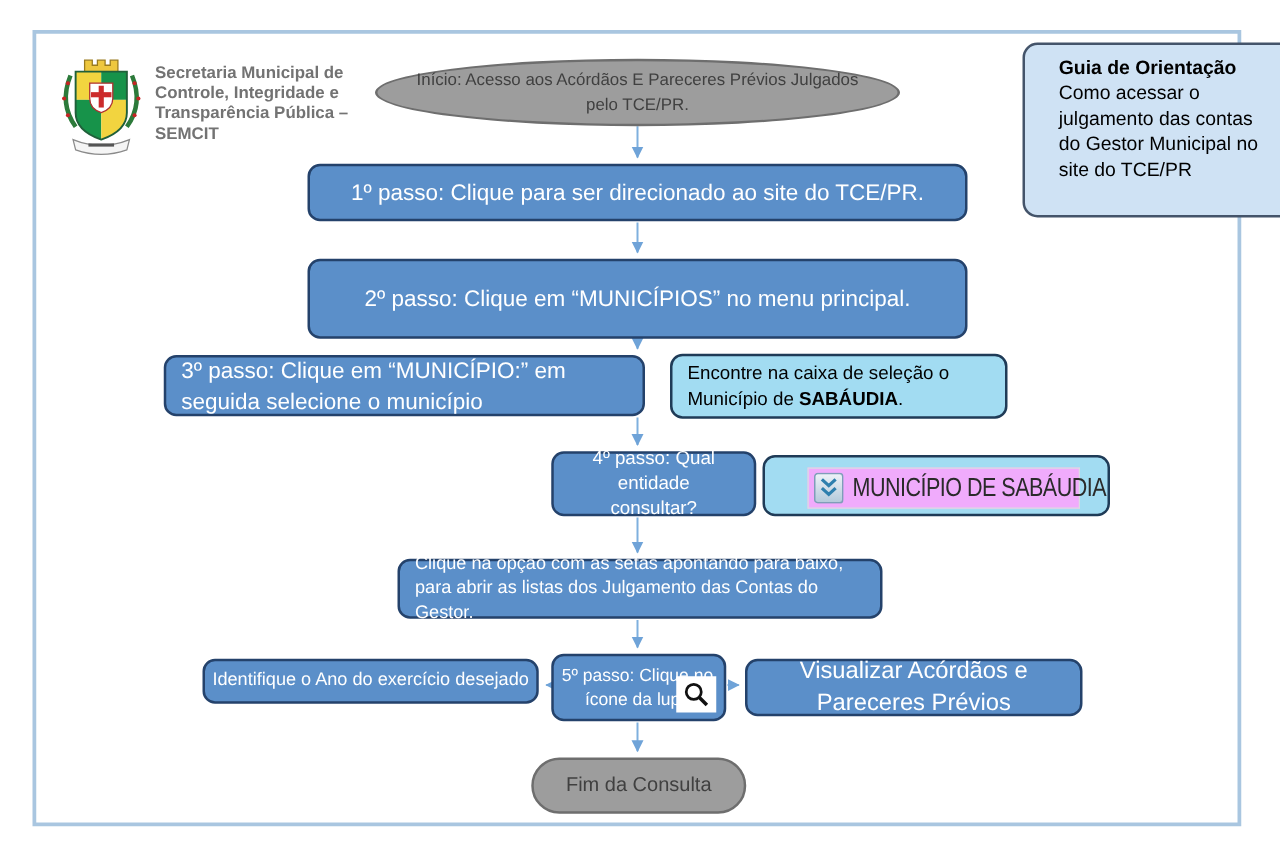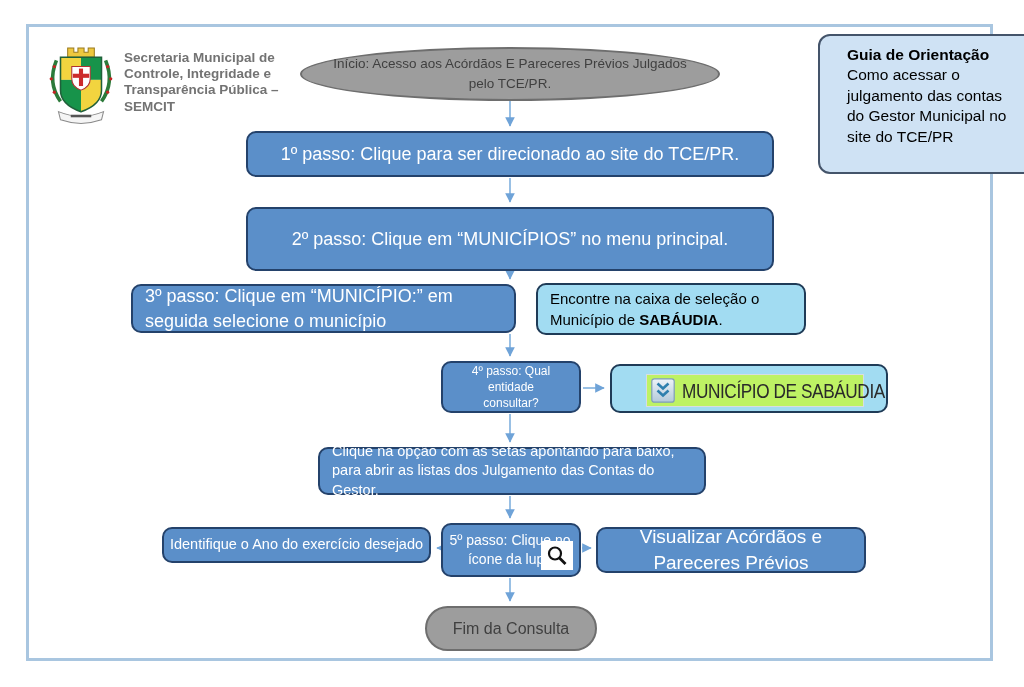--- a/index.html
+++ b/index.html
@@ -18,21 +18,21 @@
               font-size:16px; }
 
   
   .bluebox { background:#5b8fc9; border:2.5px solid #24426b; border-radius:10px; color:#fff;
              display:flex; align-items:center; justify-content:center; text-align:center;
              font-size:18px; line-height:1.35; }
   .bluebox.leftalign { justify-content:flex-start; text-align:left; padding:22px 12px; }
   .b-step1 { left:246px; top:131px; width:528px; height:46px; }
   .b-step2 { left:246px; top:207px; width:528px; height:64px; }
   .b-step3 { left:131px; top:284px; width:385px; height:49px; }
-  .b-step4 { left:441px; top:361px; width:140px; height:52px; font-size:12px; padding:4px 20px; }
+  .b-step4 { left:441px; top:361px; width:164px; height:52px; font-size:15px; padding:4px 20px; }
   .b-arrowsbox { left:318px; top:447px; width:388px; height:48px; font-size:14.5px; }
   .b-step5 { left:441px; top:523px; width:140px; height:54px; font-size:14px; padding:5px 8px 5px 6px; position:absolute; }
   .b-year { left:162px; top:527px; width:269px; height:36px; font-size:14.5px; }
   .b-view { left:596px; top:527px; width:270px; height:46px; font-size:19px; }
 
   
   .cyanbox { background:#a2dcf2; border:2.5px solid #1f3b57; border-radius:10px; color:#000;
              font-size:15px; line-height:1.4; padding:6px 12px; display:flex; flex-direction:column;
              justify-content:center; }
   .c-note { left:536px; top:283px; width:270px; height:52px; }
@@ -43,21 +43,21 @@
            border:2px solid #44546a; border-radius:12px; padding:9px 27px; color:#000;
            font-size:15.5px; line-height:1.32;margin-left:28px; }
   .guide .g-title { font-weight:bold; }
 
   
   .org-text { left:124px; top:50px; width:185px; font-weight:bold; font-size:13.5px;
               line-height:1.2; color:#737373; }
   .logo { left:42px; top:44px; width:78px; height:82px; }
 
   
-  .dd-field { position:absolute; left:34px; top:8px; width:218px; height:33px; background:#bef264;
+  .dd-field { position:absolute; left:34px; top:8px; width:218px; height:33px; background:#f0abfc;
               border:1px solid #d8dde2; display:flex; align-items:center; gap:7px; padding-left:4px; }
   .dd-text { font-size:21px; color:#2a2a2a; letter-spacing:-0.5px; white-space:nowrap;
              transform:scaleX(0.82); transform-origin:left center; }
   .chev-btn { width:24px; height:25px; flex:0 0 auto; }
 
   
   .lupa { position:absolute; right:6px; bottom:5px; width:32px; height:29px; background:#fff;
           display:flex; align-items:center; justify-content:center; }
 
   .arrow-layer { position:absolute; left:0; top:0; width:1024px; height:687px; pointer-events:none; }

